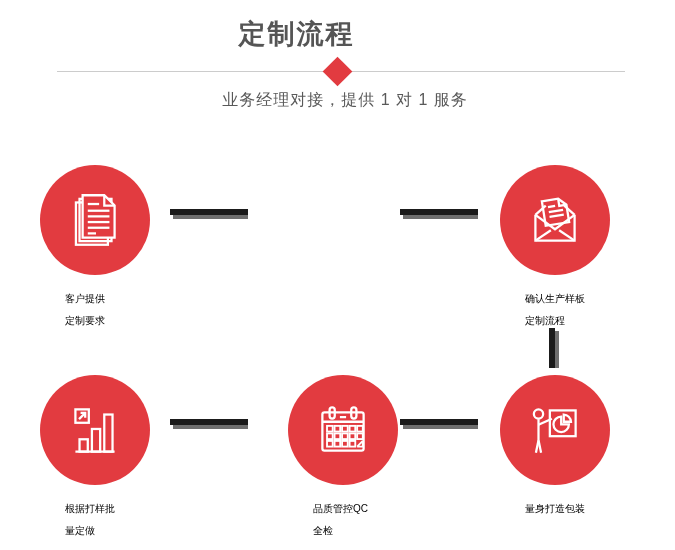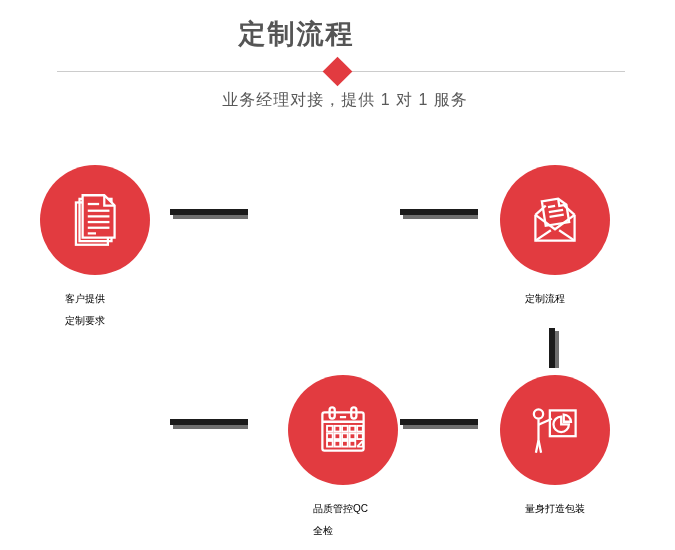--- a/index.html
+++ b/index.html
@@ -69,24 +69,42 @@
           <path d="M26,23.5 H40"></path>
           <path d="M26,28 H40"></path>
         </g>
         <path d="M13,27 V52 H51 V27"></path>
         <path d="M13,27 L32,41 L51,27"></path>
         <path d="M13,52 L28,42"></path>
         <path d="M51,52 L36,42"></path>
       </svg>
     </div>
     <div class="step-label">
+      <span>确认生产样板</span>
       <span>定制流程</span>
     </div>
   </div>
 
+  <div class="step" style="left:40px;top:375px;">
+    <div class="circle">
+      <svg width="66" height="66" viewBox="0 0 64 64" fill="none" stroke="#ffffff" stroke-width="2.2">
+        <path d="M13,53 H51"></path>
+        <rect x="17" y="41" width="8" height="12"></rect>
+        <rect x="29" y="31" width="8" height="22"></rect>
+        <rect x="41" y="17" width="8" height="36"></rect>
+        <rect x="13" y="12" width="13" height="13"></rect>
+        <path d="M16.5,21.5 L22.5,15.5"></path>
+        <path d="M18,15.5 H22.5 V20"></path>
+      </svg>
+    </div>
+    <div class="step-label">
+      <span>根据打样批</span>
+      <span>量定做</span>
+    </div>
+  </div>
 
   <div class="step" style="left:288px;top:375px;">
     <div class="circle">
       <svg width="66" height="66" viewBox="0 0 64 64" fill="none" stroke="#ffffff" stroke-width="2.2">
         <rect x="12" y="15" width="40" height="37" rx="2"></rect>
         <path d="M12,24 H52"></path>
         <rect x="19" y="10" width="5" height="11" rx="2.5"></rect>
         <rect x="40" y="10" width="5" height="11" rx="2.5"></rect>
         <path d="M29,19.5 H35"></path>
         <g stroke-width="1.8">

